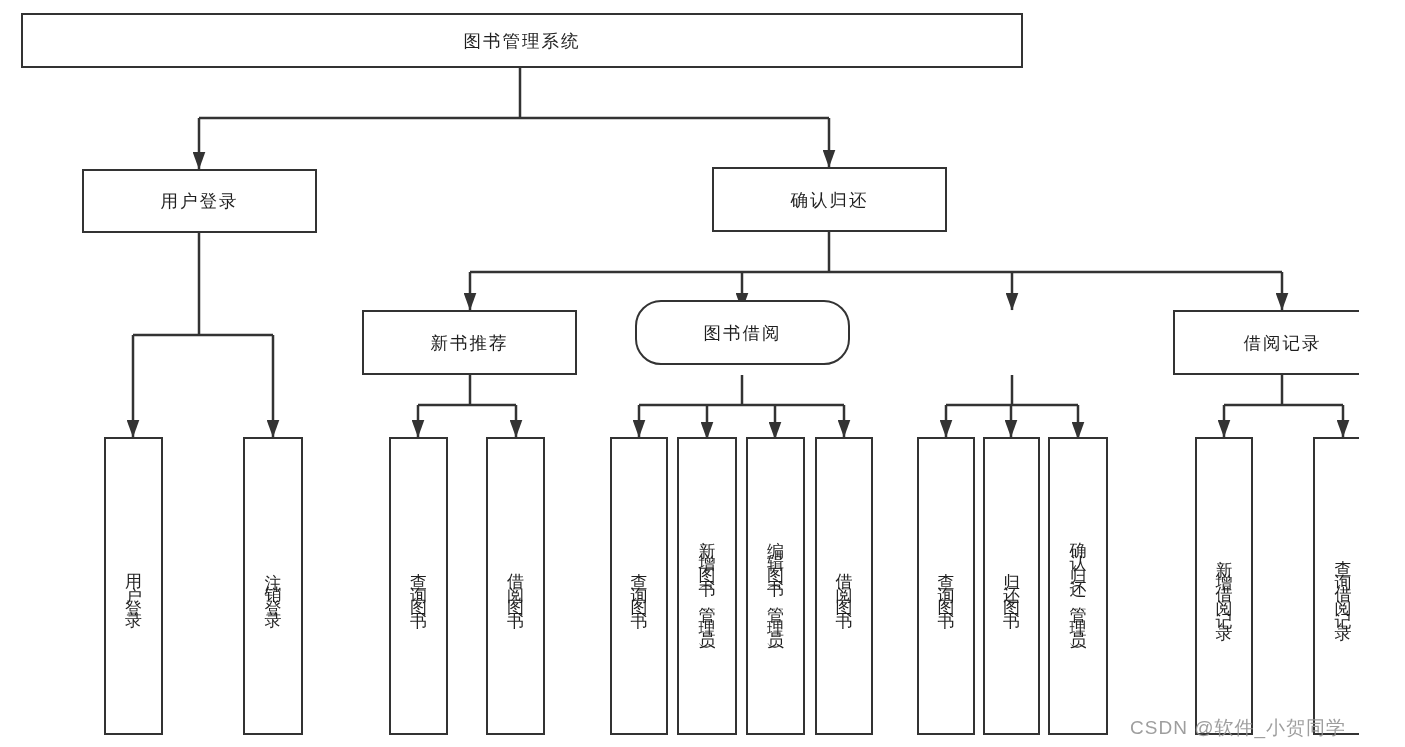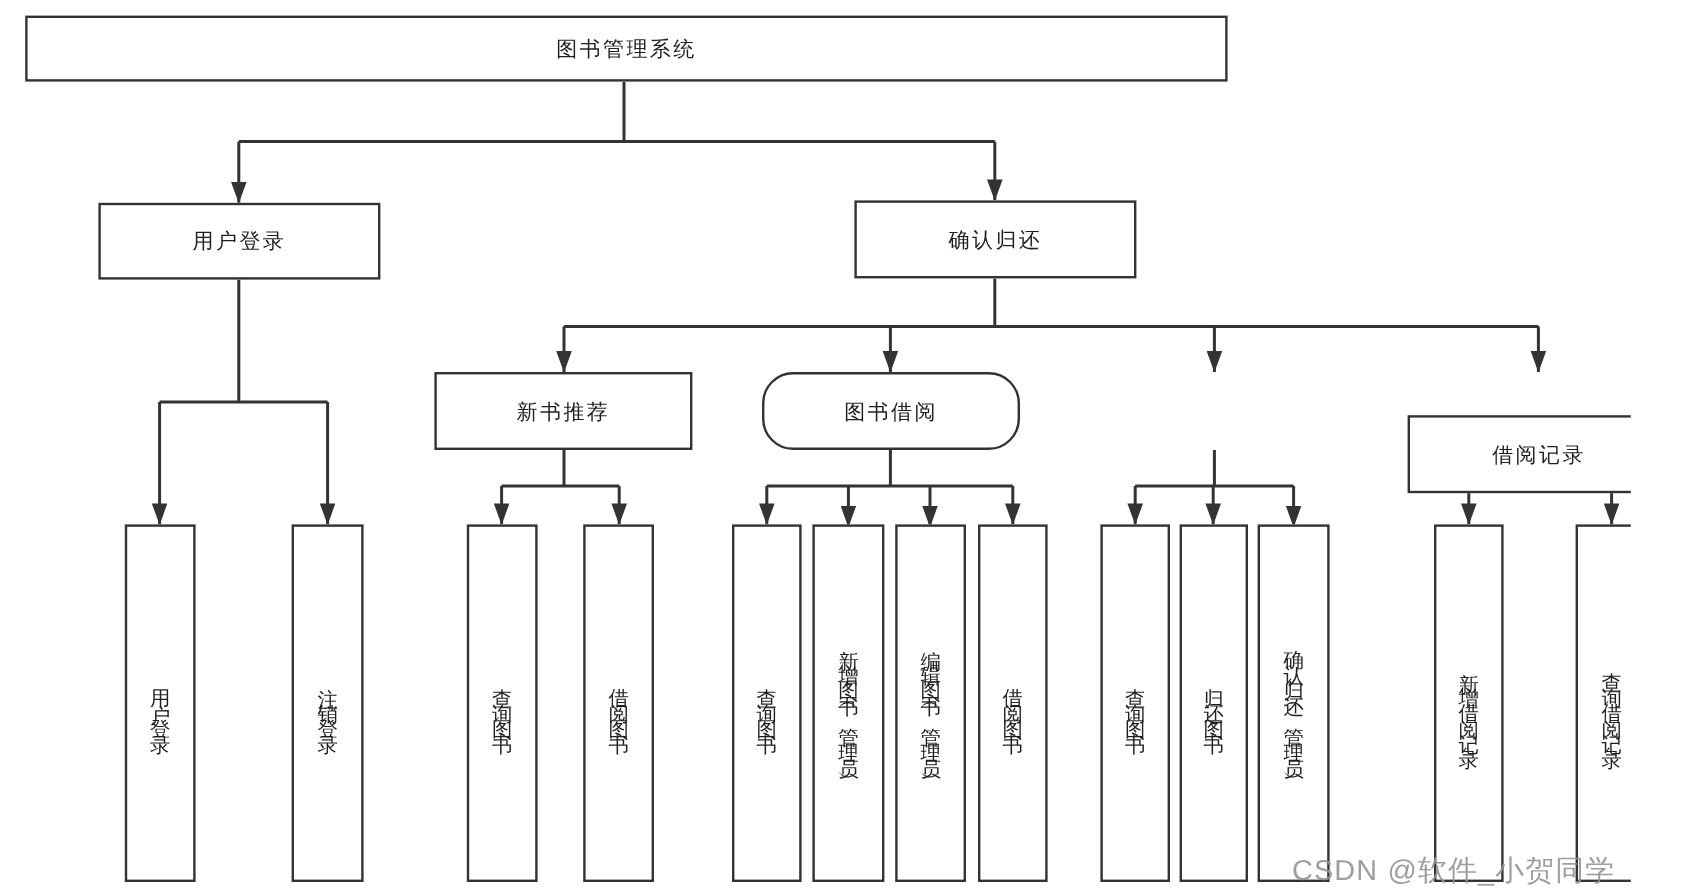--- a/index.html
+++ b/index.html
@@ -35,23 +35,23 @@
   }
   .hlabel {
     font-size: 17.5px;
     letter-spacing: 2px;
     white-space: nowrap;
   }
   .root  { left: 21px;  top: 13px;  width: 1002px; height: 55px; }
   .n-user { left: 82px;  top: 169px; width: 235px; height: 64px; }
   .n-mgmt { left: 712px; top: 167px; width: 235px; height: 65px; }
   .n-newbook    { left: 362px;  top: 310px; width: 215px; height: 65px; }
-  .n-bookborrow { left: 635px;  top: 310px; width: 215px; height: 65px; border-radius: 26px; }
+  .n-bookborrow { left: 635px;  top: 300px; width: 215px; height: 65px; border-radius: 26px; }
   .n-current    { left: 903px;  top: 310px; width: 215px; height: 65px; }
-  .n-record     { left: 1173px; top: 310px; width: 219px; height: 65px; margin-top: 36px; }
+  .n-record     { left: 1173px; top: 310px; width: 219px; height: 65px; }
   .leaf {
     top: 437px;
     height: 298px;
   }
   .vtext {
     writing-mode: vertical-rl;
     text-orientation: mixed;
     font-size: 17px;
     letter-spacing: 13px;
     line-height: 1;
@@ -68,21 +68,21 @@
   .lf8  { left: 815px;  width: 58px; }
   .lf9  { left: 917px;  width: 58px; }
   .lf10 { left: 983px;  width: 57px; }
   .lf11 { left: 1048px; width: 60px; }
   .lf12 { left: 1195px; width: 58px; }
   .lf13 { left: 1313px; width: 60px; }
   .watermark {
     position: absolute;
     right: 13px;
     bottom: 6px;
-    font-size: 24px;
+    font-size: 19px;
     letter-spacing: 1px;
     color: rgba(148, 148, 148, 0.9);
     z-index: 5;
     white-space: nowrap;
   }
 </style>
 </head>
 <body>
 
 <div class="canvas">

